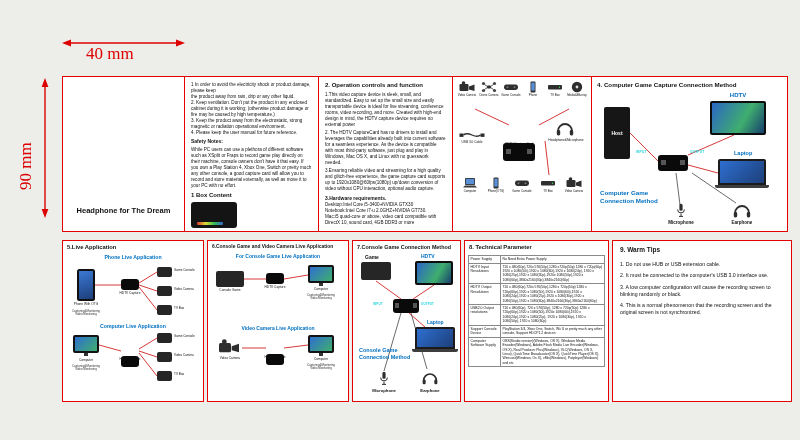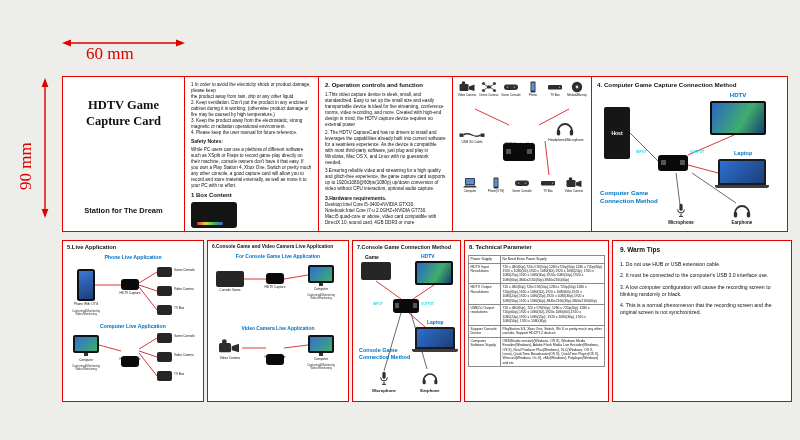--- a/index.html
+++ b/index.html
@@ -100,36 +100,35 @@
 
 <div class="page">
 
   <div class="dim" style="left:62px;top:34px;">
     <svg width="123" height="10" viewBox="0 0 123 10">
       <line x1="7" y1="5" x2="116" y2="5" stroke="#dd0000" stroke-width="1.4"></line>
       <polygon points="0,5 9,1.6 9,8.4" fill="#dd0000"></polygon>
       <polygon points="123,5 114,1.6 114,8.4" fill="#dd0000"></polygon>
     </svg>
   </div>
-  <div class="dim-label" style="left:86px;top:44px;">60 mm</div>
+  <div class="dim-label" style="left:86px;top:44px;">40 mm</div>
 
   <div class="dim" style="left:40px;top:78px;">
     <svg width="10" height="140" viewBox="0 0 10 140">
       <line x1="5" y1="7" x2="5" y2="133" stroke="#dd0000" stroke-width="1.4"></line>
       <polygon points="5,0 1.6,9 8.4,9" fill="#dd0000"></polygon>
       <polygon points="5,140 1.6,131 8.4,131" fill="#dd0000"></polygon>
     </svg>
   </div>
   <div class="dim-label v" style="left:16px;top:190px;">90 mm</div>
 
   <div class="toprow">
 
     <section class="panel cover">
-      <h1>HDTV Game Capture Card</h1>
-      <div class="slogan">Station for The Dream</div>
+      <div class="slogan">Headphone for The Dream</div>
     </section>
 
     <section class="panel p-text">
       <p class="pre">1 In order to avoid the electricity shock or product damage, please keep
 the product away from rain, drip or any other liquid.
 2. Keep ventilation. Don't put the product in any enclosed cabinet during it is working; (otherwise product damage or fire may be caused by high temperature.)
 3. Keep the product away from the electrostatic, strong magnetic or radiation operational environment.
 4. Please keep the user manual for future reference.</p>
       <p class="sub-b">Safety Notes:</p>
       <p>While PC users can use a plethora of different software such as XSplit or Fraps to record game play directly on their machine, console owners don't have it that easy. If you own a Play Station 4, Xbox One, Switch or pretty much any other console, a good capture card will allow you to record and store material externally, as well as move it to your PC with no effort.</p>

